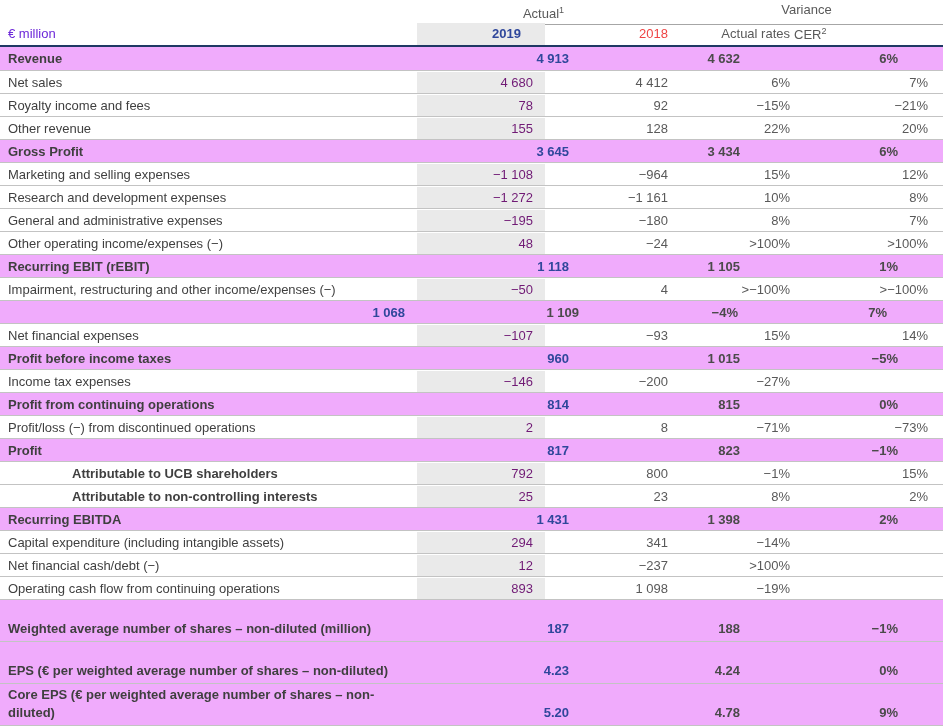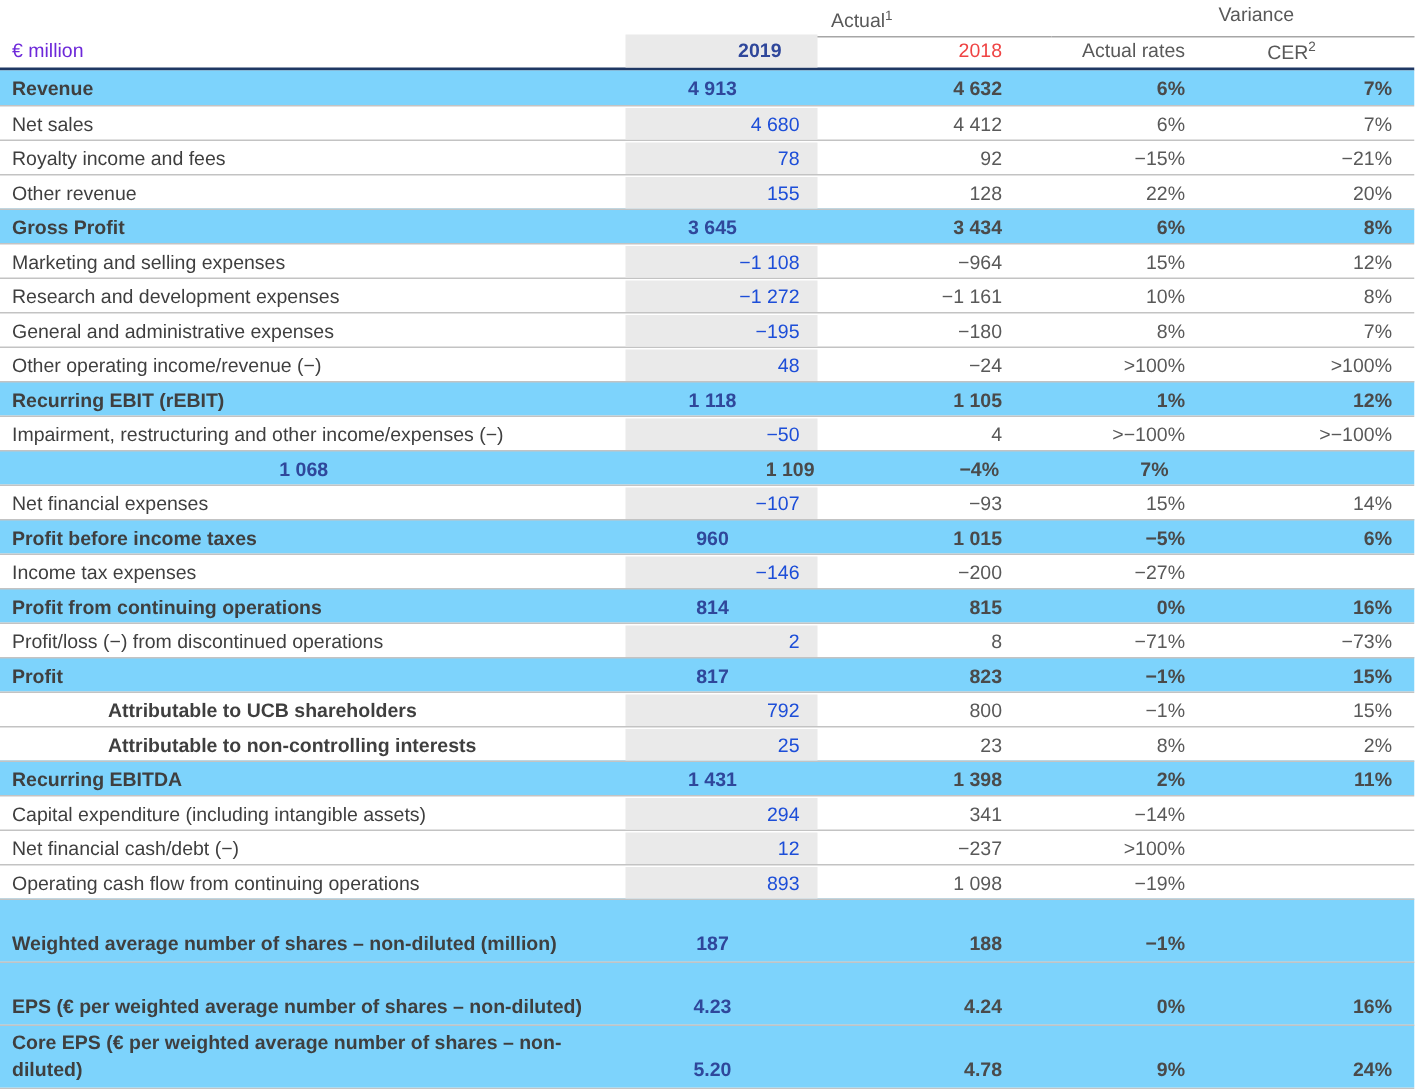--- a/index.html
+++ b/index.html
@@ -5,50 +5,50 @@
   html,body{margin:0;padding:0;background:#ffffff;}
   body{
     width:943px;height:726px;
     font-family:"Liberation Sans", sans-serif;
     -webkit-font-smoothing:antialiased;
     overflow:hidden;
   }
   .tbl{width:943px;}
   .grid{display:grid;grid-template-columns:417px 128px 125px 124px 149px;}
   
-  .hdr-groups{display:grid;grid-template-columns:417px 253px 273px;height:22px;margin-left:31px;}
+  .hdr-groups{display:grid;grid-template-columns:417px 253px 273px;height:22px;}
   .hdr-group{
     font-size:13px;color:#595959;text-align:center;
     line-height:20px;box-sizing:border-box;
   }
   .hdr-group.underlined{border-bottom:1px solid #a6a6a6;}
   .hdr-cols{height:23px;align-items:center;border-bottom:2px solid #1F3864;box-sizing:content-box;}
   .hdr-cols .cell{font-size:13px;line-height:22px;}
   .unit{color:#6d28d9;padding-left:8px;}
   .h2019{
     background:#EAEAEA;color:#2F479B;font-weight:bold;
     text-align:right;padding-right:24px;
   }
   .h2018{color:#ef4444;text-align:right;padding-right:2px;}
   .hrates{color:#595959;text-align:right;padding-right:4px;}
-  .hcer{color:#595959;text-align:center;padding-right:15px;}
+  .hcer{color:#595959;text-align:left;padding-right:15px;}
   sup{font-size:9px;}
   
   .rows{border-bottom:1px solid #c3c3c3;}
   .row{height:23px;box-sizing:border-box;border-top:1px solid #c3c3c3;align-items:center;}
   .row:first-child{border-top:none;}
   .cell{font-size:13px;line-height:21px;box-sizing:border-box;overflow:hidden;}
   .c-label{color:#3f3f3f;padding-left:8px;}
-  .c-2019{color:#1d4ed8;text-align:right;padding-right:12px;}
+  .c-2019{color:#701a75;text-align:right;padding-right:12px;}
   .c-2018{color:#595959;text-align:right;padding-right:2px;}
   .c-rates{color:#595959;text-align:right;padding-right:4px;}
   .c-cer{color:#595959;text-align:right;padding-right:15px;}
   .row.plain .c-2019{background:#EAEAEA;}
-  .row.section{background:#7dd3fc;font-weight:bold;}
-  .row.section .c-2019{color:#2F479B;text-align:center;}
+  .row.section{background:#f0abfc;font-weight:bold;gap:36px;}
+  .row.section .c-2019{color:#2F479B;}
   .row.section .c-2018,.row.section .c-rates,.row.section .c-cer{color:#4a4a4a;}
   .row.indent .c-label{padding-left:72px;font-weight:bold;}
   .row.tall{height:42px;align-items:end;}
   .row.tall .c-label{line-height:18px;padding-top:2px;padding-bottom:3px;}
   .row.tall .c-2019,.row.tall .c-2018,.row.tall .c-rates,.row.tall .c-cer{padding-bottom:3px;line-height:18px;}
 </style>
 </head>
 <body>
 
 <div class="tbl">
@@ -118,21 +118,21 @@
     <div class="cell c-cer">8%</div>
   </div>
       <div class="grid row plain">
     <div class="cell c-label">General and administrative expenses</div>
     <div class="cell c-2019">−195</div>
     <div class="cell c-2018">−180</div>
     <div class="cell c-rates">8%</div>
     <div class="cell c-cer">7%</div>
   </div>
       <div class="grid row plain">
-    <div class="cell c-label">Other operating income/revenue (−)</div>
+    <div class="cell c-label">Other operating income/expenses (−)</div>
     <div class="cell c-2019">48</div>
     <div class="cell c-2018">−24</div>
     <div class="cell c-rates">&gt;100%</div>
     <div class="cell c-cer">&gt;100%</div>
   </div>
       <div class="grid row section">
     <div class="cell c-label">Recurring EBIT (rEBIT)</div>
     <div class="cell c-2019">1 118</div>
     <div class="cell c-2018">1 105</div>
     <div class="cell c-rates">1%</div>

